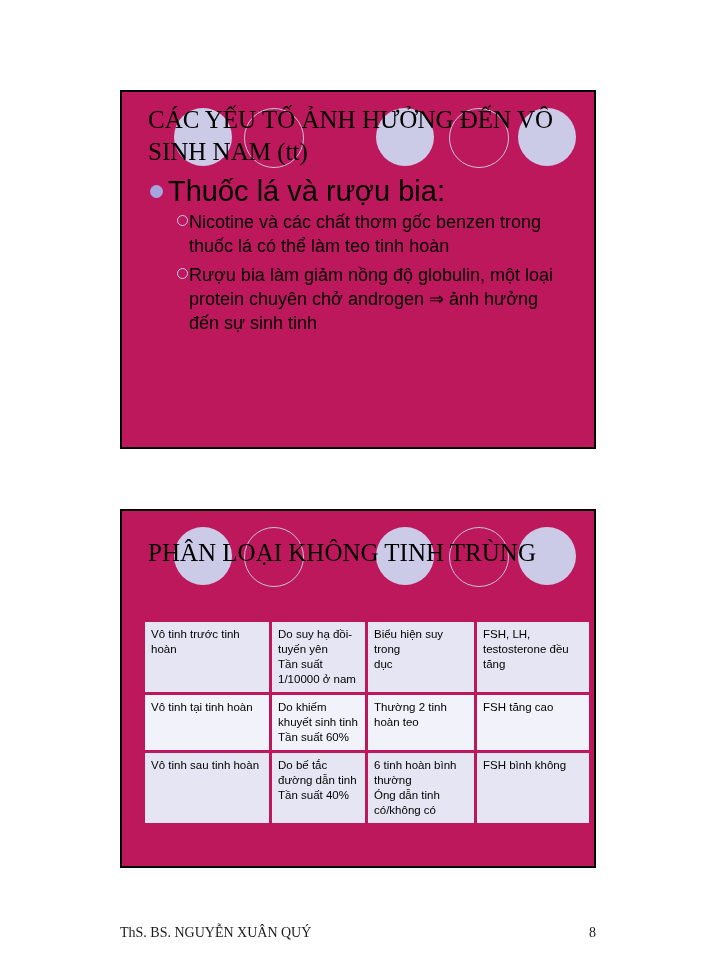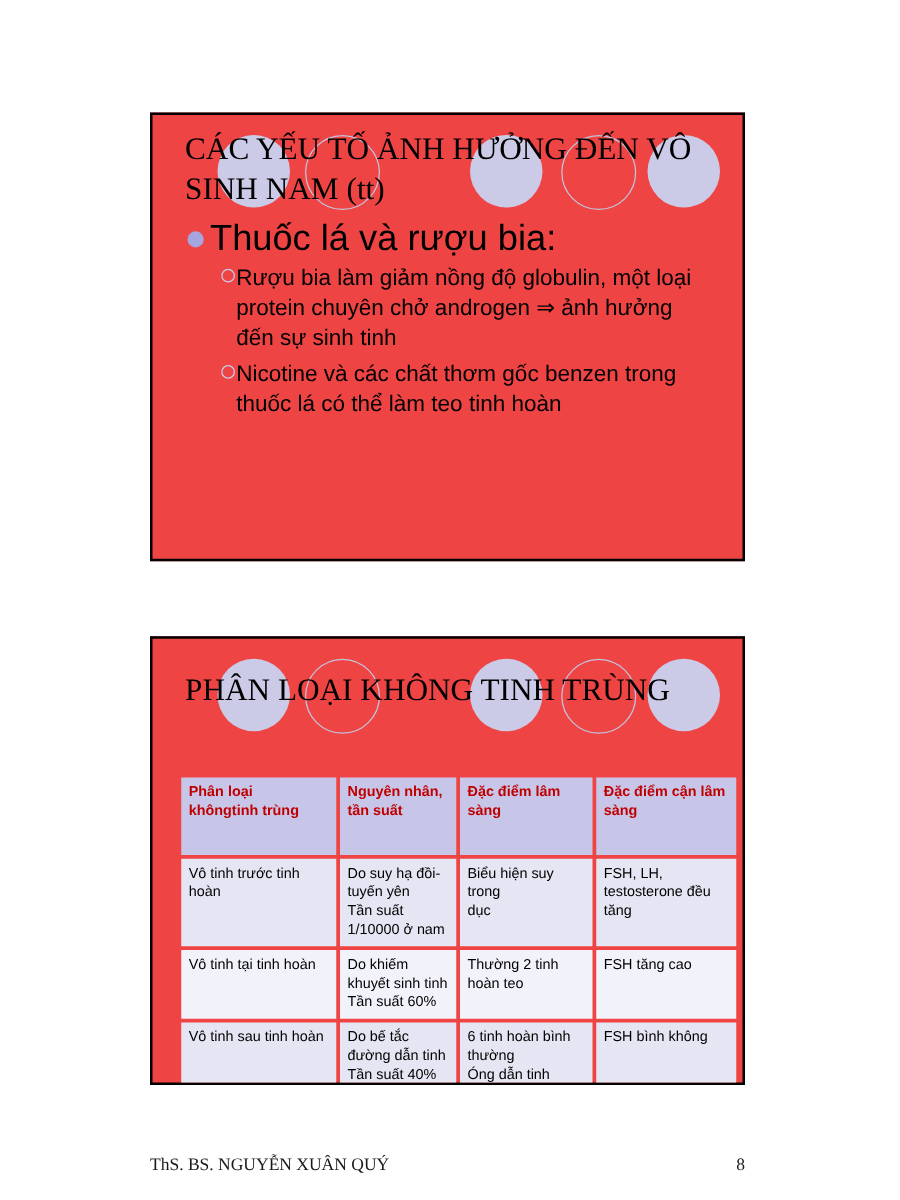--- a/index.html
+++ b/index.html
@@ -2,21 +2,21 @@
 <html><head>
 <meta charset="utf-8">
 <style>
   html,body { margin:0; padding:0; }
   body {
     width:720px; height:960px; background:#ffffff; position:relative;
     font-family:"Liberation Sans", sans-serif;
   }
   .slide {
     position:absolute; left:120px; width:472px; height:355px;
-    background:#ef4444; border:2px solid #000000; overflow:hidden;
+    background:#be185d; border:2px solid #000000; overflow:hidden;
   }
   #slide1 { top:90px; }
   #slide2 { top:509px; }
 
   
   .circles { position:absolute; left:0; top:0; width:100%; height:100%; z-index:0; }
   .circle { position:absolute; width:58px; height:58px; border-radius:50%; top:16px; }
   .circle.filled  { background:#cbcbe8; }
   .circle.outline { background:transparent; border:1.5px solid #c3c3dc; }
   .c1 { left:52px; }  .c2 { left:122px; } .c3 { left:254px; }
@@ -83,28 +83,28 @@
   </div>
   <div class="slide-content">
     <h1 class="slide-title"><span>CÁC YẾU TỐ ẢNH HƯỞNG ĐẾN VÔ</span><br><span>SINH NAM (tt)</span></h1>
     <div class="bullets">
       <div class="bullet-l1">
         <span class="dot"></span>
         <span class="btext">Thuốc lá và rượu bia:</span>
       </div>
       <div class="bullet-l2">
         <span class="ring"></span>
+        <span class="btext">Nicotine và các chất thơm gốc benzen trong
+thuốc lá có thể làm teo tinh hoàn</span>
+      </div>
+      <div class="bullet-l2">
+        <span class="ring"></span>
         <span class="btext">Rượu bia làm giảm nồng độ globulin, một loại
 protein chuyên chở androgen ⇒ ảnh hưởng
 đến sự sinh tinh</span>
-      </div>
-      <div class="bullet-l2">
-        <span class="ring"></span>
-        <span class="btext">Nicotine và các chất thơm gốc benzen trong
-thuốc lá có thể làm teo tinh hoàn</span>
       </div>
     </div>
   </div>
 </div>
 
 <div class="slide" id="slide2">
   <div class="circles">
     <span class="circle filled c1"></span>
     <span class="circle outline c2"></span>
     <span class="circle filled c3"></span>
@@ -114,30 +114,20 @@
   <div class="slide-content">
     <h1 class="slide-title">PHÂN LOẠI KHÔNG TINH TRÙNG</h1>
     <table class="ptable">
       <colgroup>
         <col style="width:124px">
           <col style="width:93px">
           <col style="width:106px">
           <col style="width:112px">
       </colgroup>
       <tbody>
-          <tr class="hrow">
-        <th>Phân loại
-khôngtinh trùng</th>
-        <th>Nguyên nhân,
-tần suất</th>
-        <th>Đặc điểm lâm
-sàng</th>
-        <th>Đặc điểm cận lâm
-sàng</th>
-      </tr>
       <tr class="row-0">
         <td>Vô tinh trước tinh
 hoàn</td>
         <td>Do suy hạ đồi-
 tuyến yên
 Tần suất
 1/10000 ở nam</td>
         <td>Biểu hiện suy trong
 dục</td>
         <td>FSH, LH,

